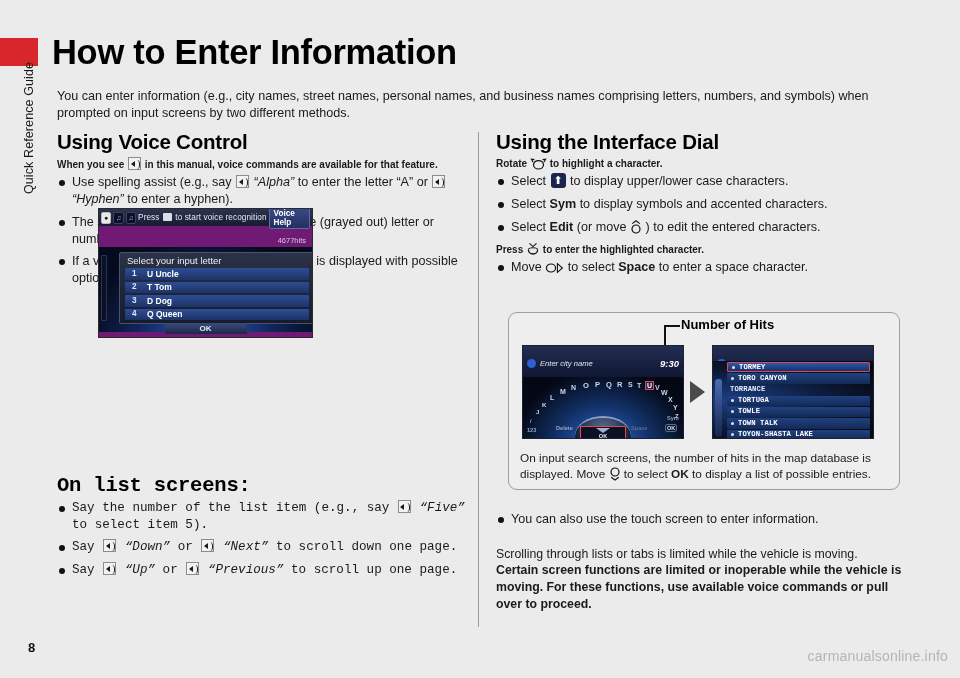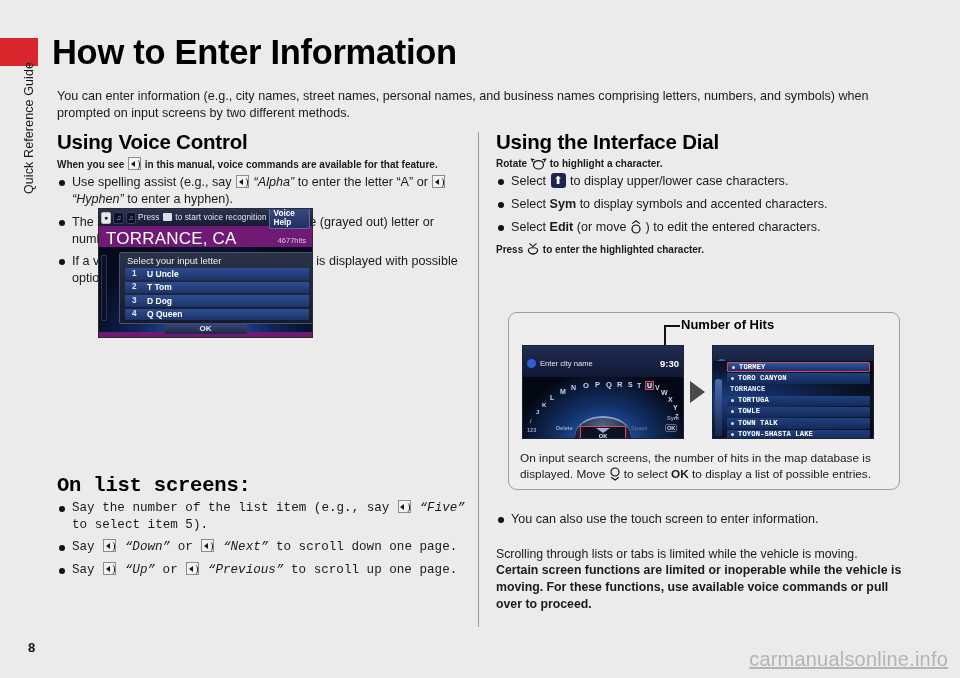--- a/index.html
+++ b/index.html
@@ -206,21 +206,21 @@
   
   .mini {
     position: absolute; top: 345px; width: 162px; height: 94px;
     background: #05080f; border: 1px solid #1c2233; overflow: hidden;
   }
   .mini.left  { left: 522px; }
   .mini.right { left: 712px; }
   .mi-top {
     height: 15px; background: linear-gradient(#1f2a4c, #0d1striped);
     background: linear-gradient(#222d52, #0e1530);
-    display: flex; align-items: center; padding: 17px 4px;
+    display: flex; align-items: center; padding: 17px 4px; font-style: italic;
   }
   .mi-badge {
     width: 9px; height: 9px; border-radius: 50%;
     background: #2f5fd0; margin-right: 4px; flex: none;
   }
   .mi-title { color: #dfe4f2; font-size: 7.6px; flex: 1; }
   .mi-clock { color: #ffffff; font-size: 9.5px; font-weight: bold; }
   .mi-sub {
     height: 16px; position: relative;
     background: linear-gradient(#141a2e, #0a0f1e);
@@ -317,21 +317,21 @@
   .note-plain { font-size: 12.3px; line-height: 1.35; margin-top: 18px; }
   .note-bold  { font-size: 12.3px; line-height: 1.35; font-weight: bold; }
 
   
   .pagenum {
     position: absolute; left: 28px; top: 640px;
     font-size: 13px; font-weight: bold; color: #111;
   }
   .watermark {
     position: absolute; right: 12px; top: 648px;
-    font-size: 20px; color: #b4b4b4; letter-spacing: .2px; text-decoration: underline;
+    font-size: 14px; color: #b4b4b4; letter-spacing: .2px;
   }
   .ok-inline { font-weight: bold; }
 
   
   svg.dsym { vertical-align: -3px; }
 </style>
 </head>
 <body>
 
 <div class="page">
@@ -379,21 +379,20 @@
       <div class="ns-chip">♫</div>
       <div class="ns-chip">♫</div>
       <div class="ns-toptext">
         <span>Press</span>
         <span class="ns-kbd"></span>
         <span>to start voice recognition</span>
       </div>
       <div class="ns-help">Voice Help</div>
     </div>
     <div class="ns-glow"></div>
-    <div class="ns-city">TORRANCE, CA</div>
     <div class="ns-hits">4677hits</div>
     <div class="ns-leftbar"></div>
     <div class="ns-sideico"></div>
 
     <div class="ns-dialog">
       <div class="ns-dialog-t">Select your input letter</div>
       <div class="ns-row">
         <span class="ns-num">1</span>
         <span class="ns-val">U Uncle</span>
       </div>
@@ -483,20 +482,30 @@
       <span>Press</span>
       <svg class="dsym" width="14" height="14" viewBox="0 0 14 14">
         <path d="M3.5 1.4 L7 4.6 L10.5 1.4" fill="none" stroke="#111" stroke-width="1.1"></path>
         <path d="M2.4 7.8 a4.6 4.2 0 0 0 9.2 0" fill="none" stroke="#111" stroke-width="1.3"></path>
         <path d="M2.4 7.8 a4.6 2 0 0 1 9.2 0" fill="none" stroke="#111" stroke-width="1.1"></path>
       </svg>
       <span>to enter the highlighted character.</span>
     </p>
 
     <ul class="bul">
+      <li>
+        <span>Move</span>
+        <svg class="dsym" width="19" height="12" viewBox="0 0 19 12">
+          <ellipse cx="6" cy="6" rx="4.6" ry="4" fill="none" stroke="#111" stroke-width="1.2"></ellipse>
+          <path d="M12.4 1.6 L17.4 6 L12.4 10.4 Z" fill="none" stroke="#111" stroke-width="1.1"></path>
+        </svg>
+        <span>to select</span>
+        <span class="bd">Space</span>
+        <span>to enter a space character.</span>
+      </li>
     </ul>
   </div>
 
   <div class="callout"></div>
   <div class="noh-label">Number of Hits</div>
   <div class="noh-line-h"></div>
   <div class="noh-line-v"></div>
   <div class="noh-dot"></div>
 
   <div class="mini left">

